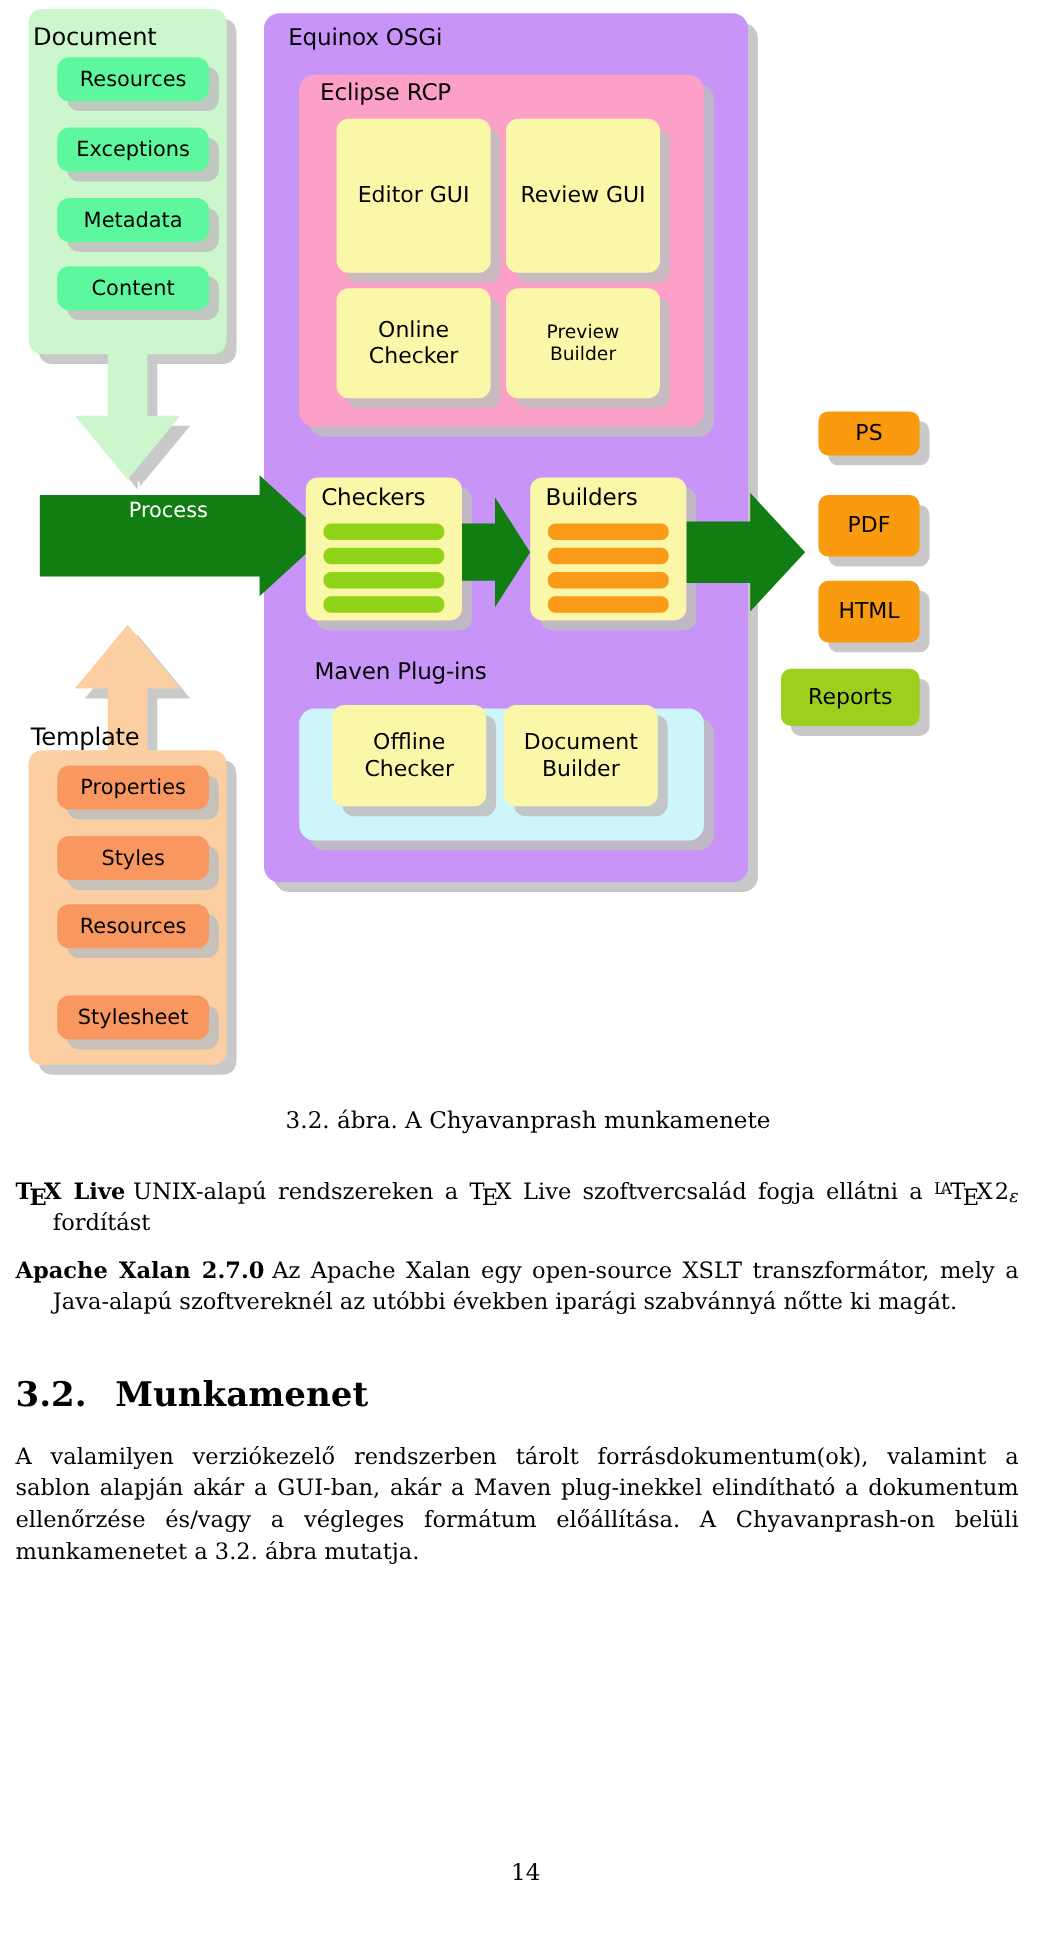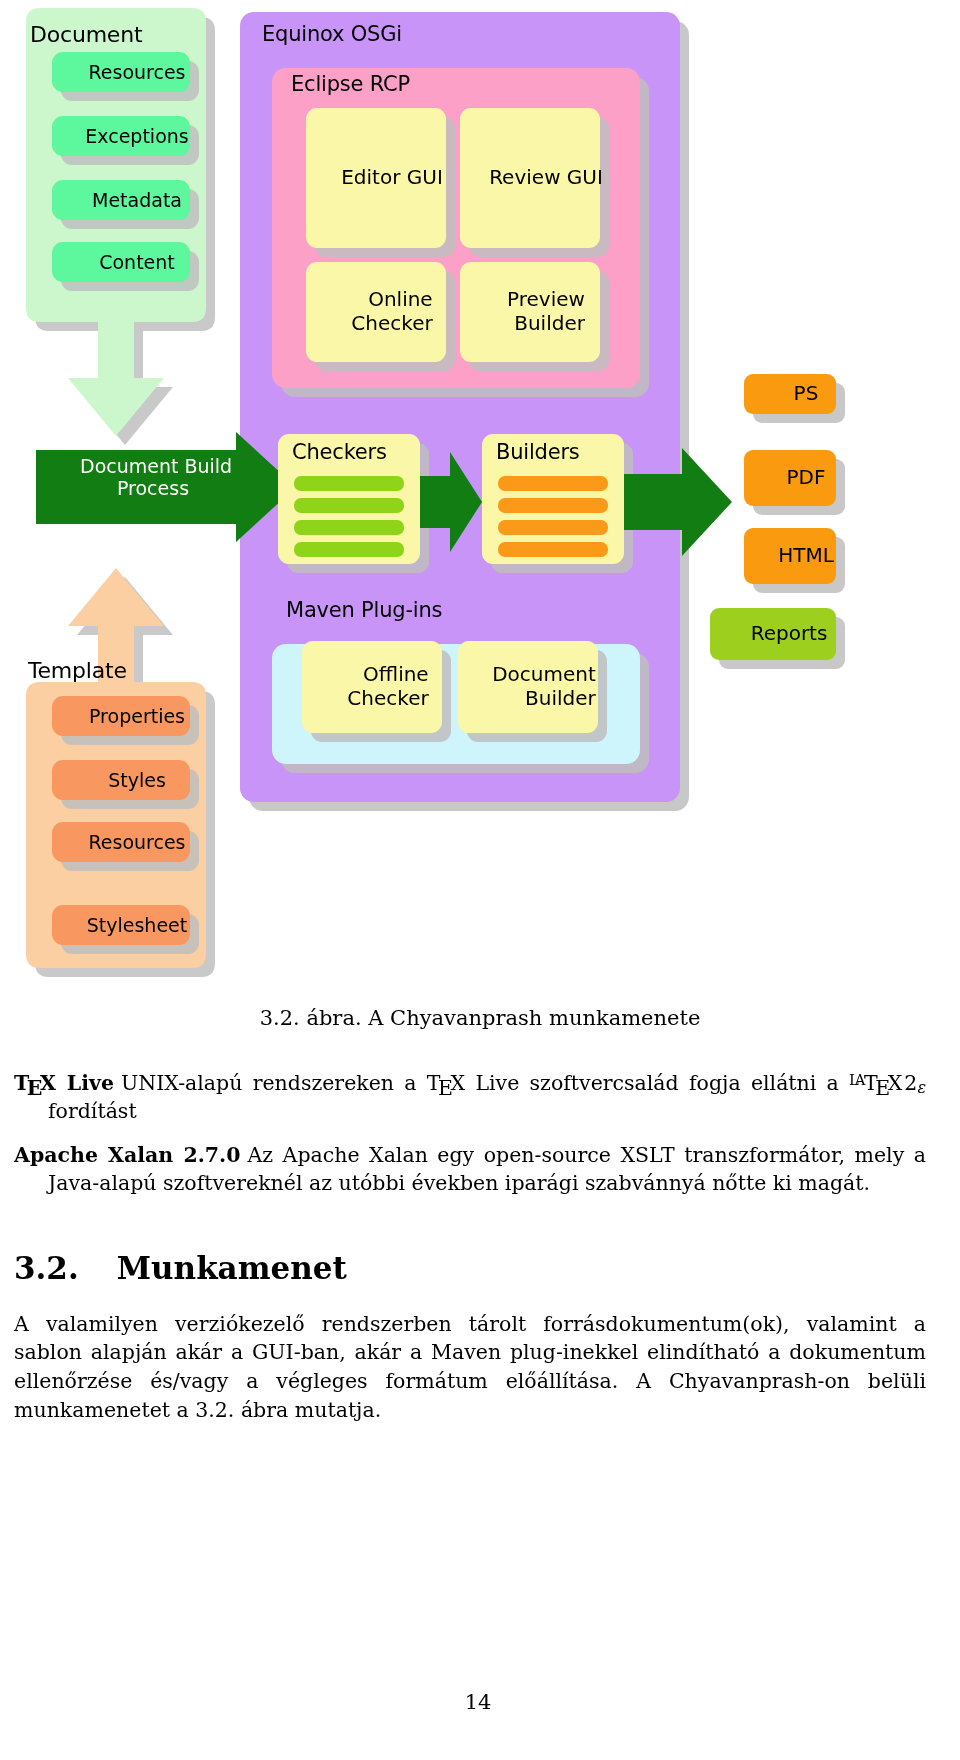--- a/index.html
+++ b/index.html
@@ -30,25 +30,25 @@
     position: absolute;
     white-space: nowrap;
     font-weight: 400;
     letter-spacing: -0.2px;
   }
   .center-lbl {
     position: absolute;
     display: flex;
     align-items: center;
     justify-content: center;
-    text-align: right;
+    text-align: center;
     line-height: 1.18;
     width: 100%;
     height: 100%;
-    left: 16px; top: 0;
+    left: 0; top: 0;
   }
   #osgi-group { left: 240px; top: 12px; width: 440px; height: 790px; background: #c894f7; }
   #rcp-group { left: 272px; top: 68px; width: 368px; height: 320px; background: #fda0c8; }
   #maven-group { left: 272px; top: 644px; width: 368px; height: 120px; background: #cdf5fb; }
 
   
   .gpill { background: #5df79e; border-radius: 11px; }
   
   .opill { background: #f89860; border-radius: 11px; }
   
@@ -103,21 +103,21 @@
   }
   #tex-live-item { margin-top: 40px; }
   #xalan-item { margin-top: 16px; }
   h2#section-heading {
     font-family: "DejaVu Serif", serif;
     font-size: 31px;
     font-weight: bold;
     margin: 52px 0 0 14px;
     letter-spacing: 0px;
   }
-  h2#section-heading .secnum { margin-right: 38px; text-align: right; }
+  h2#section-heading .secnum { margin-right: 26px; text-align: right; }
   #munkamenet-par {
     font-family: "DejaVu Serif", serif;
     font-size: 20.5px;
     line-height: 1.4;
     margin: 24px 34px 0 14px;
     text-align: justify;
   }
   #page-number {
     position: absolute;
     left: 4px; top: 1690px;
@@ -147,21 +147,21 @@
     <span class="center-lbl" style="font-size:20px;">Editor GUI</span>
   </div>
   <div class="shadow-box ycard" style="left:460px; top:108px; width:140px; height:140px;">
     <span class="center-lbl" style="font-size:20px;">Review GUI</span>
   </div>
   <div class="shadow-box ycard" style="left:306px; top:262px; width:140px; height:100px;">
     <span class="center-lbl" style="font-size:20px; white-space:pre-line;">Online
 Checker</span>
   </div>
   <div class="shadow-box ycard" style="left:460px; top:262px; width:140px; height:100px;">
-    <span class="center-lbl" style="font-size:20px; white-space:pre-line;">Preview
+    <span class="center-lbl" style="font-size:17px; white-space:pre-line;">Preview
 Builder</span>
   </div>
 
   <div class="shadow-box" id="maven-group"></div>
   <div class="lbl" style="left:286px; top:598px; font-size:21px;">Maven Plug-ins</div>
 
   <div class="shadow-box ycard" style="left:302px; top:641px; width:140px; height:92px;">
     <span class="center-lbl" style="font-size:20px; white-space:pre-line;">Offline
 Checker</span>
   </div>
@@ -226,21 +226,21 @@
   </div>
   <div class="shadow-box opill" style="left:52px; top:884px; width:138px; height:40px;margin-top:21px;">
     <span class="center-lbl" style="font-size:19px;">Stylesheet</span>
   </div>
 
   <div class="arrow-wrap" style="left:36px; top:432px;">
     <svg width="260" height="110" viewBox="0 0 260 110">
       <path d="M0,18 L200,18 L200,0 L260,55 L200,110 L200,92 L0,92 Z" fill="#127d12"></path>
     </svg>
   </div>
-  <div class="arrow-text" style="left:36px; top:455px; width:190px;padding-left:44px;">
+  <div class="arrow-text" style="left:36px; top:431px; width:190px;padding-left:44px;">
     <span>Document Build</span><br>
     <span>Process</span>
   </div>
 
   <div class="shadow-box ycard" style="left:278px; top:434px; width:142px; height:130px;">
     <div class="lbl" style="left:14px; top:6px; font-size:21px;">Checkers</div>
     <div class="stripe stripe-green" style="left:16px; top:42px; width:110px;"></div>
     <div class="stripe stripe-green" style="left:16px; top:64px; width:110px;"></div>
     <div class="stripe stripe-green" style="left:16px; top:86px; width:110px;"></div>
     <div class="stripe stripe-green" style="left:16px; top:108px; width:110px;"></div>

